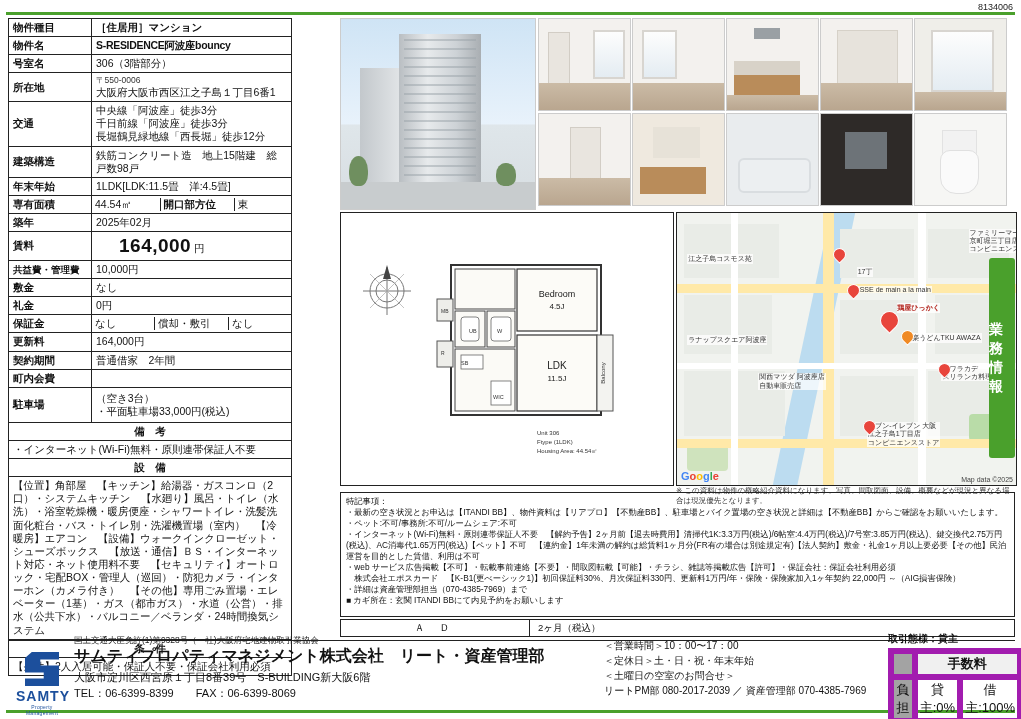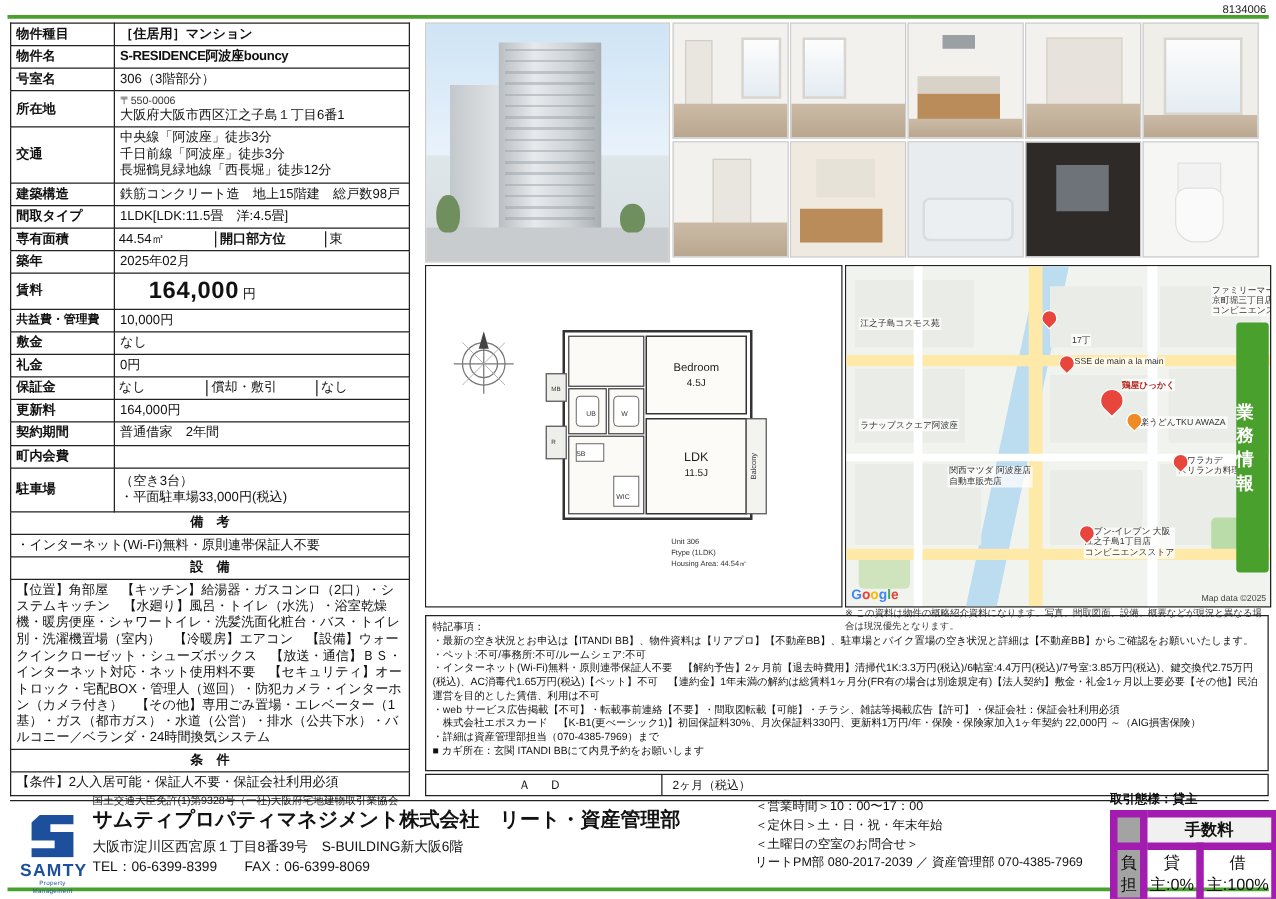--- a/index.html
+++ b/index.html
@@ -11,21 +11,21 @@
     position:relative;
     overflow:hidden;
   }
   .page{position:absolute;left:0;top:0;width:1021px;height:719px;}
   .topcode{position:absolute;right:8px;top:2px;font-size:9px;color:#222;}
   .greenline{position:absolute;left:6px;top:12px;width:1009px;height:3px;background:#4aa02c;}
   .greenline2{position:absolute;left:6px;top:710px;width:1009px;height:3px;background:#4aa02c;}
 
   
   .spec{
-    position:absolute;left:8px;top:18px;width:320px;
+    position:absolute;left:8px;top:18px;width:284px;
     border:1px solid #222;border-collapse:collapse;
     background:#fff;
   }
   .spec td{border:1px solid #222;padding:2px 4px;font-size:10.5px;line-height:1.25;vertical-align:middle;}
   .spec td.lbl{width:74px;background:#fff;font-weight:bold;white-space:nowrap;}
   .spec td.lbl.sm{font-size:9.5px;}
   .big-name{font-size:14px;font-weight:bold;letter-spacing:-0.3px;}
   .big-type{font-size:13px;font-weight:bold;}
   .rent{font-size:19px;font-weight:bold;letter-spacing:0.5px;margin-left:23px;}
   .zip{font-size:8.5px;color:#333;}
@@ -155,21 +155,21 @@
       <td class="lbl">交通</td>
       <td class="multiline" style="white-space:pre-line">中央線「阿波座」徒歩3分
 千日前線「阿波座」徒歩3分
 長堀鶴見緑地線「西長堀」徒歩12分</td>
     </tr>
     <tr>
       <td class="lbl">建築構造</td>
       <td class="multiline">鉄筋コンクリート造　地上15階建　総戸数98戸</td>
     </tr>
     <tr>
-      <td class="lbl">間取タイプ</td>
+      <td class="lbl">年末年始</td>
       <td class="multiline">1LDK[LDK:11.5畳　洋:4.5畳]</td>
     </tr>
     <tr>
       <td class="lbl">専有面積</td>
       <td style="padding:0">
         <div class="sub3">
           <div style="flex:1.1">44.54㎡</div>
           <div style="flex:1.2;font-weight:bold">開口部方位</div>
           <div style="flex:.9">東</div>
         </div>

